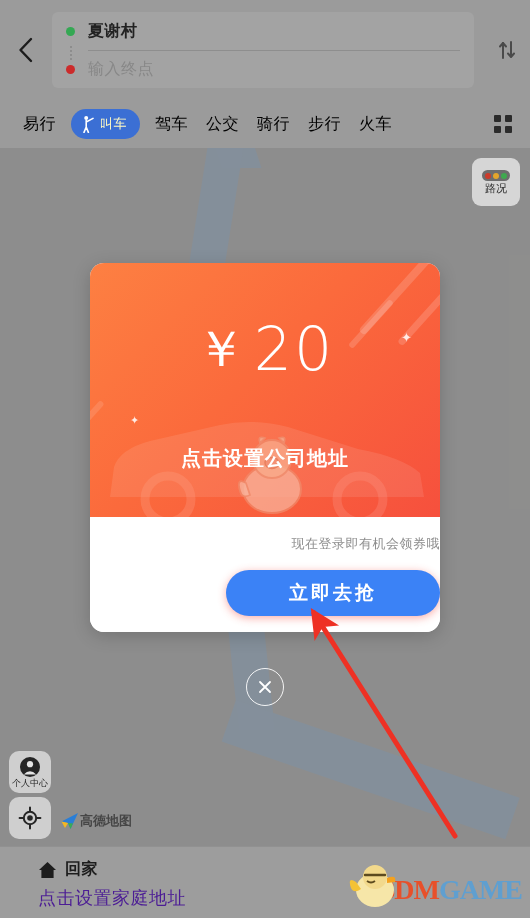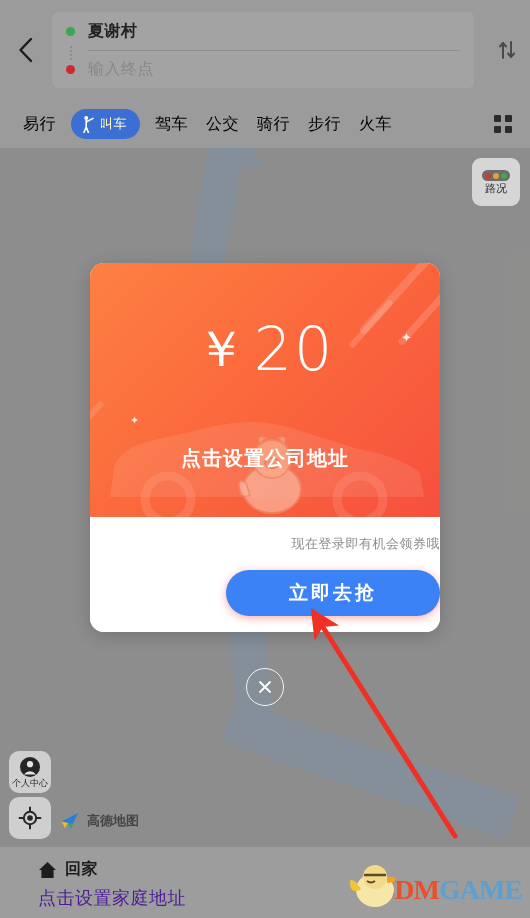--- a/index.html
+++ b/index.html
@@ -109,21 +109,21 @@
   
   .annot{position:absolute;left:0;top:0;width:530px;height:918px;pointer-events:none;}
 
   
   .fab{position:absolute;left:9px;width:42px;height:42px;border-radius:10px;
        background:rgba(225,225,225,.78);display:flex;flex-direction:column;
        align-items:center;justify-content:center;cursor:pointer;}
   .fab-user{top:743px;gap:1px;margin-top:8px;}
   .fab-user span{font-size:9px;color:#1f1f1f;line-height:1;}
   .fab-locate{top:797px;}
-  .amap-logo{position:absolute;left:58px;top:810px;display:flex;align-items:center;gap:7px;}
+  .amap-logo{position:absolute;left:58px;top:810px;display:flex;align-items:center;gap:0;}
   .amap-name{font-size:13px;color:#3a3a3a;font-weight:600;opacity:.85;}
 
   
   .bottombar{position:absolute;left:0;bottom:0;width:530px;height:72px;
              background:#9d9d9d;border-top:1px solid rgba(140,140,140,.7);display:flex;flex-direction:column;}
   .shortcut{flex:1;padding:12px 0 0 38px;position:relative;cursor:pointer;}
   .shortcut + .shortcut::before{content:"";position:absolute;left:0;top:14px;
             width:1px;height:44px;background:rgba(145,145,145,.85);}
   .sc-head{display:flex;align-items:center;gap:8px;}
   .sc-title{font-size:16px;color:#1d1d1d;font-weight:600;letter-spacing:.5px;}

